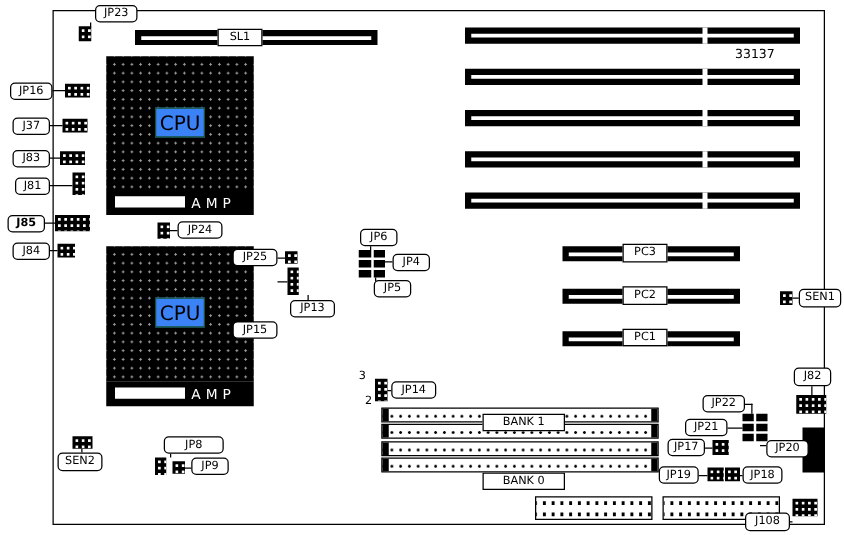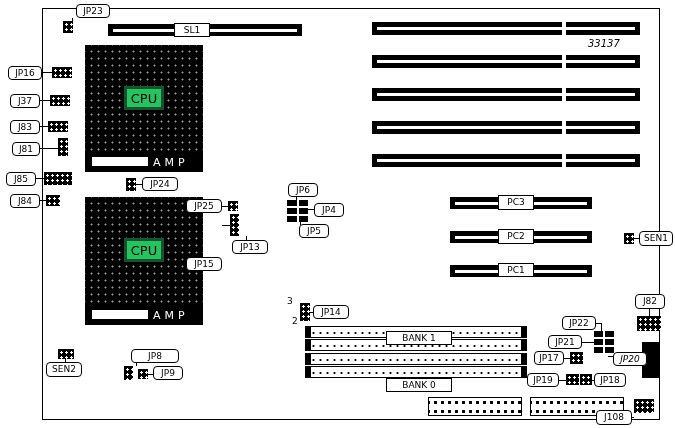--- a/index.html
+++ b/index.html
@@ -5,21 +5,21 @@
   *{margin:0;padding:0;box-sizing:border-box;}
   html,body{background:#fff;}
   .stage{position:relative;width:675px;height:428px;background:#fff;font-family:"DejaVu Sans",sans-serif;overflow:hidden;}
   .board{position:absolute;border:1px solid #000;background:#fff;}
   .lbl{position:absolute;display:flex;align-items:center;justify-content:center;background:#fff;border:1px solid #000;border-radius:4px;font-size:9px;line-height:1;white-space:nowrap;z-index:6;}
   .boxlbl{border-radius:0;font-size:9px;}
   .slotbar{position:absolute;background:#000;}
   .slot-line{position:absolute;left:5px;right:5px;top:5px;height:3px;background:#fff;}
   .slot-gap{position:absolute;top:0;bottom:0;width:4px;background:#fff;left:190px;}
   .pga{position:absolute;background-color:#000;background-image:radial-gradient(circle,#999 .9px,transparent 1.1px);background-size:7px 7px;background-position:3px 3px;}
-  .cpu-box{position:absolute;background:#22c55e;border:3px solid #14532d;display:flex;align-items:center;justify-content:center;font-size:13px;z-index:4;}
+  .cpu-box{position:absolute;background:#3b82f6;border:1px solid #14532d;display:flex;align-items:center;justify-content:center;font-size:16px;z-index:4;}
   .amp-bar{position:absolute;background:#000;}
   .lever{position:absolute;background:#fff;}
   .amp-text{position:absolute;color:#fff;font-size:11px;letter-spacing:4px;}
   .conn{position:absolute;background-color:#000;background-image:radial-gradient(circle,#fff 1px,transparent 1.2px);background-size:5px 5px;background-position:1px 1px;z-index:3;}
   .blk{position:absolute;background:#000;z-index:3;}
   .jblock{position:absolute;display:grid;grid-template-columns:1fr 1fr;gap:2px;z-index:3;}
   .jcell{background:#000;}
   .simm{position:absolute;border:1px solid #000;background-color:#fff;background-image:radial-gradient(circle,#000 1px,transparent 1.2px);background-size:7px 12px;background-position:4px 0;}
   .simm::before,.simm::after{content:"";position:absolute;top:0;bottom:0;width:5px;background:#000;}
   .simm::before{left:0;}
@@ -28,21 +28,21 @@
   .wire{position:absolute;background:#000;z-index:1;}
   .txt{position:absolute;font-size:10px;z-index:5;}
 </style>
 </head>
 <body>
 
 <div class="stage">
 
   <div class="board" style="left:42px;top:8px;width:618px;height:412px;"></div>
 
-  <div class="txt" style="left:588px;top:38px;font-style:italic;">33137</div>
+  <div class="txt" style="left:588px;top:38px;">33137</div>
 
   <div class="lbl" style="left:76px;top:4px;width:34px;height:14px;">JP23</div>
   <div class="wire" style="left:72px;top:18px;width:1px;height:4px;"></div>
   <div class="conn" style="left:63px;top:21px;width:10px;height:12px;"></div>
 
   <div class="slotbar" style="left:108px;top:24px;width:194px;height:12px;">
     <div class="slot-line"></div>
   </div>
   <div class="lbl boxlbl" style="left:174px;top:23px;width:36px;height:14px;border-radius:0;">SL1</div>
 
@@ -100,21 +100,21 @@
   <div class="conn" style="left:50px;top:95px;width:20px;height:11px;"></div>
 
   <div class="lbl" style="left:10px;top:120px;width:30px;height:14px;">J83</div>
   <div class="wire" style="left:40px;top:126px;width:8px;height:1px;"></div>
   <div class="conn" style="left:48px;top:121px;width:20px;height:11px;"></div>
 
   <div class="lbl" style="left:12px;top:142px;width:28px;height:14px;">J81</div>
   <div class="wire" style="left:40px;top:148px;width:18px;height:1px;"></div>
   <div class="conn" style="left:58px;top:138px;width:10px;height:18px;"></div>
 
-  <div class="lbl" style="left:6px;top:172px;width:30px;height:14px;">J85</div>
+  <div class="lbl" style="left:6px;top:172px;width:30px;height:14px;font-weight:bold;">J85</div>
   <div class="wire" style="left:36px;top:178px;width:8px;height:1px;"></div>
   <div class="conn" style="left:44px;top:172px;width:28px;height:13px;"></div>
 
   <div class="lbl" style="left:10px;top:194px;width:30px;height:14px;">J84</div>
   <div class="wire" style="left:40px;top:200px;width:6px;height:1px;"></div>
   <div class="conn" style="left:46px;top:195px;width:14px;height:11px;"></div>
 
   <div class="conn" style="left:126px;top:178px;width:10px;height:13px;"></div>
   <div class="wire" style="left:136px;top:184px;width:6px;height:1px;"></div>
   <div class="lbl" style="left:142px;top:177px;width:36px;height:14px;text-align:center;">JP24</div>
@@ -176,21 +176,21 @@
   <div class="wire" style="left:582px;top:342px;width:12px;height:1px;"></div>
   <div class="jblock" style="left:594px;top:331px;width:20px;height:22px;">
     <div class="jcell"></div>
       <div class="jcell"></div>
     <div class="jcell"></div>
       <div class="jcell"></div>
     <div class="jcell"></div>
       <div class="jcell"></div>
   </div>
   <div class="wire" style="left:608px;top:356px;width:5px;height:1px;"></div>
-  <div class="lbl" style="left:613px;top:352px;width:34px;height:14px;font-style:italic;">JP20</div>
+  <div class="lbl" style="left:613px;top:352px;width:34px;height:14px;">JP20</div>
 
   <div class="lbl" style="left:534px;top:351px;width:30px;height:14px;">JP17</div>
   <div class="wire" style="left:564px;top:358px;width:6px;height:1px;"></div>
   <div class="conn" style="left:570px;top:352px;width:13px;height:12px;"></div>
 
   <div class="lbl" style="left:527px;top:373px;width:32px;height:14px;">JP19</div>
   <div class="wire" style="left:559px;top:380px;width:7px;height:1px;"></div>
   <div class="conn" style="left:566px;top:374px;width:13px;height:11px;"></div>
 
   <div class="conn" style="left:580px;top:374px;width:12px;height:11px;"></div>

